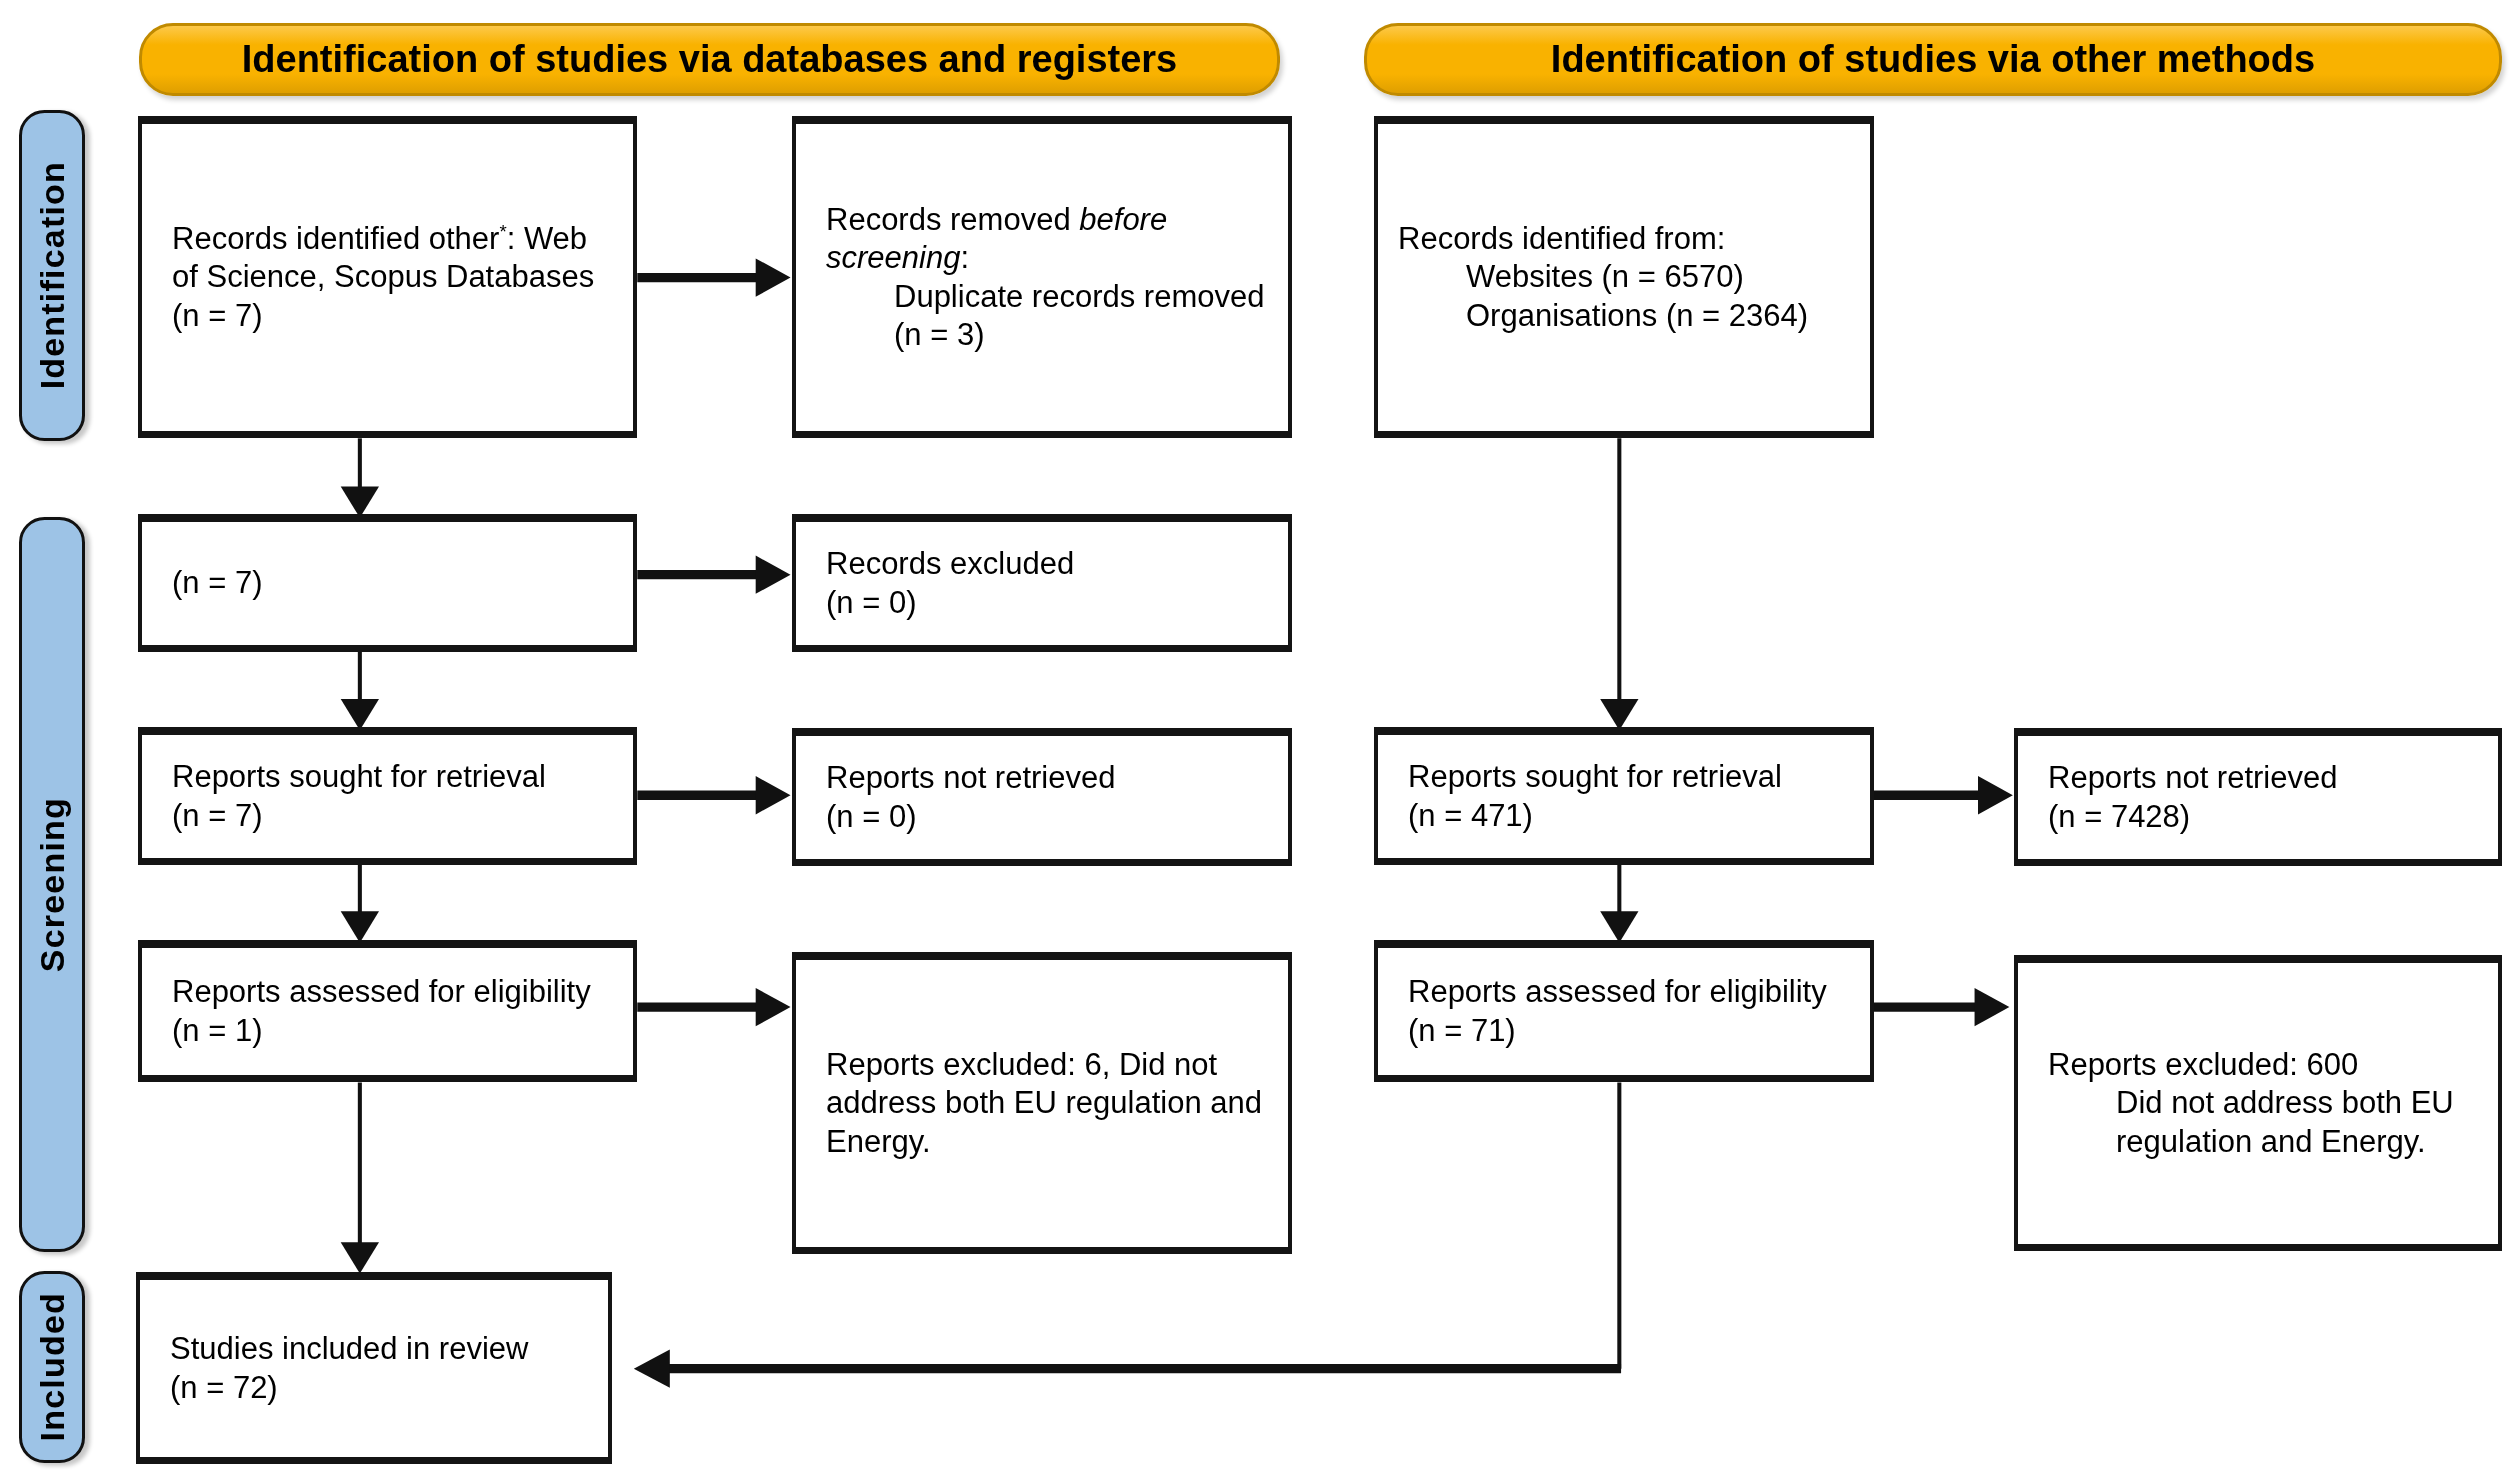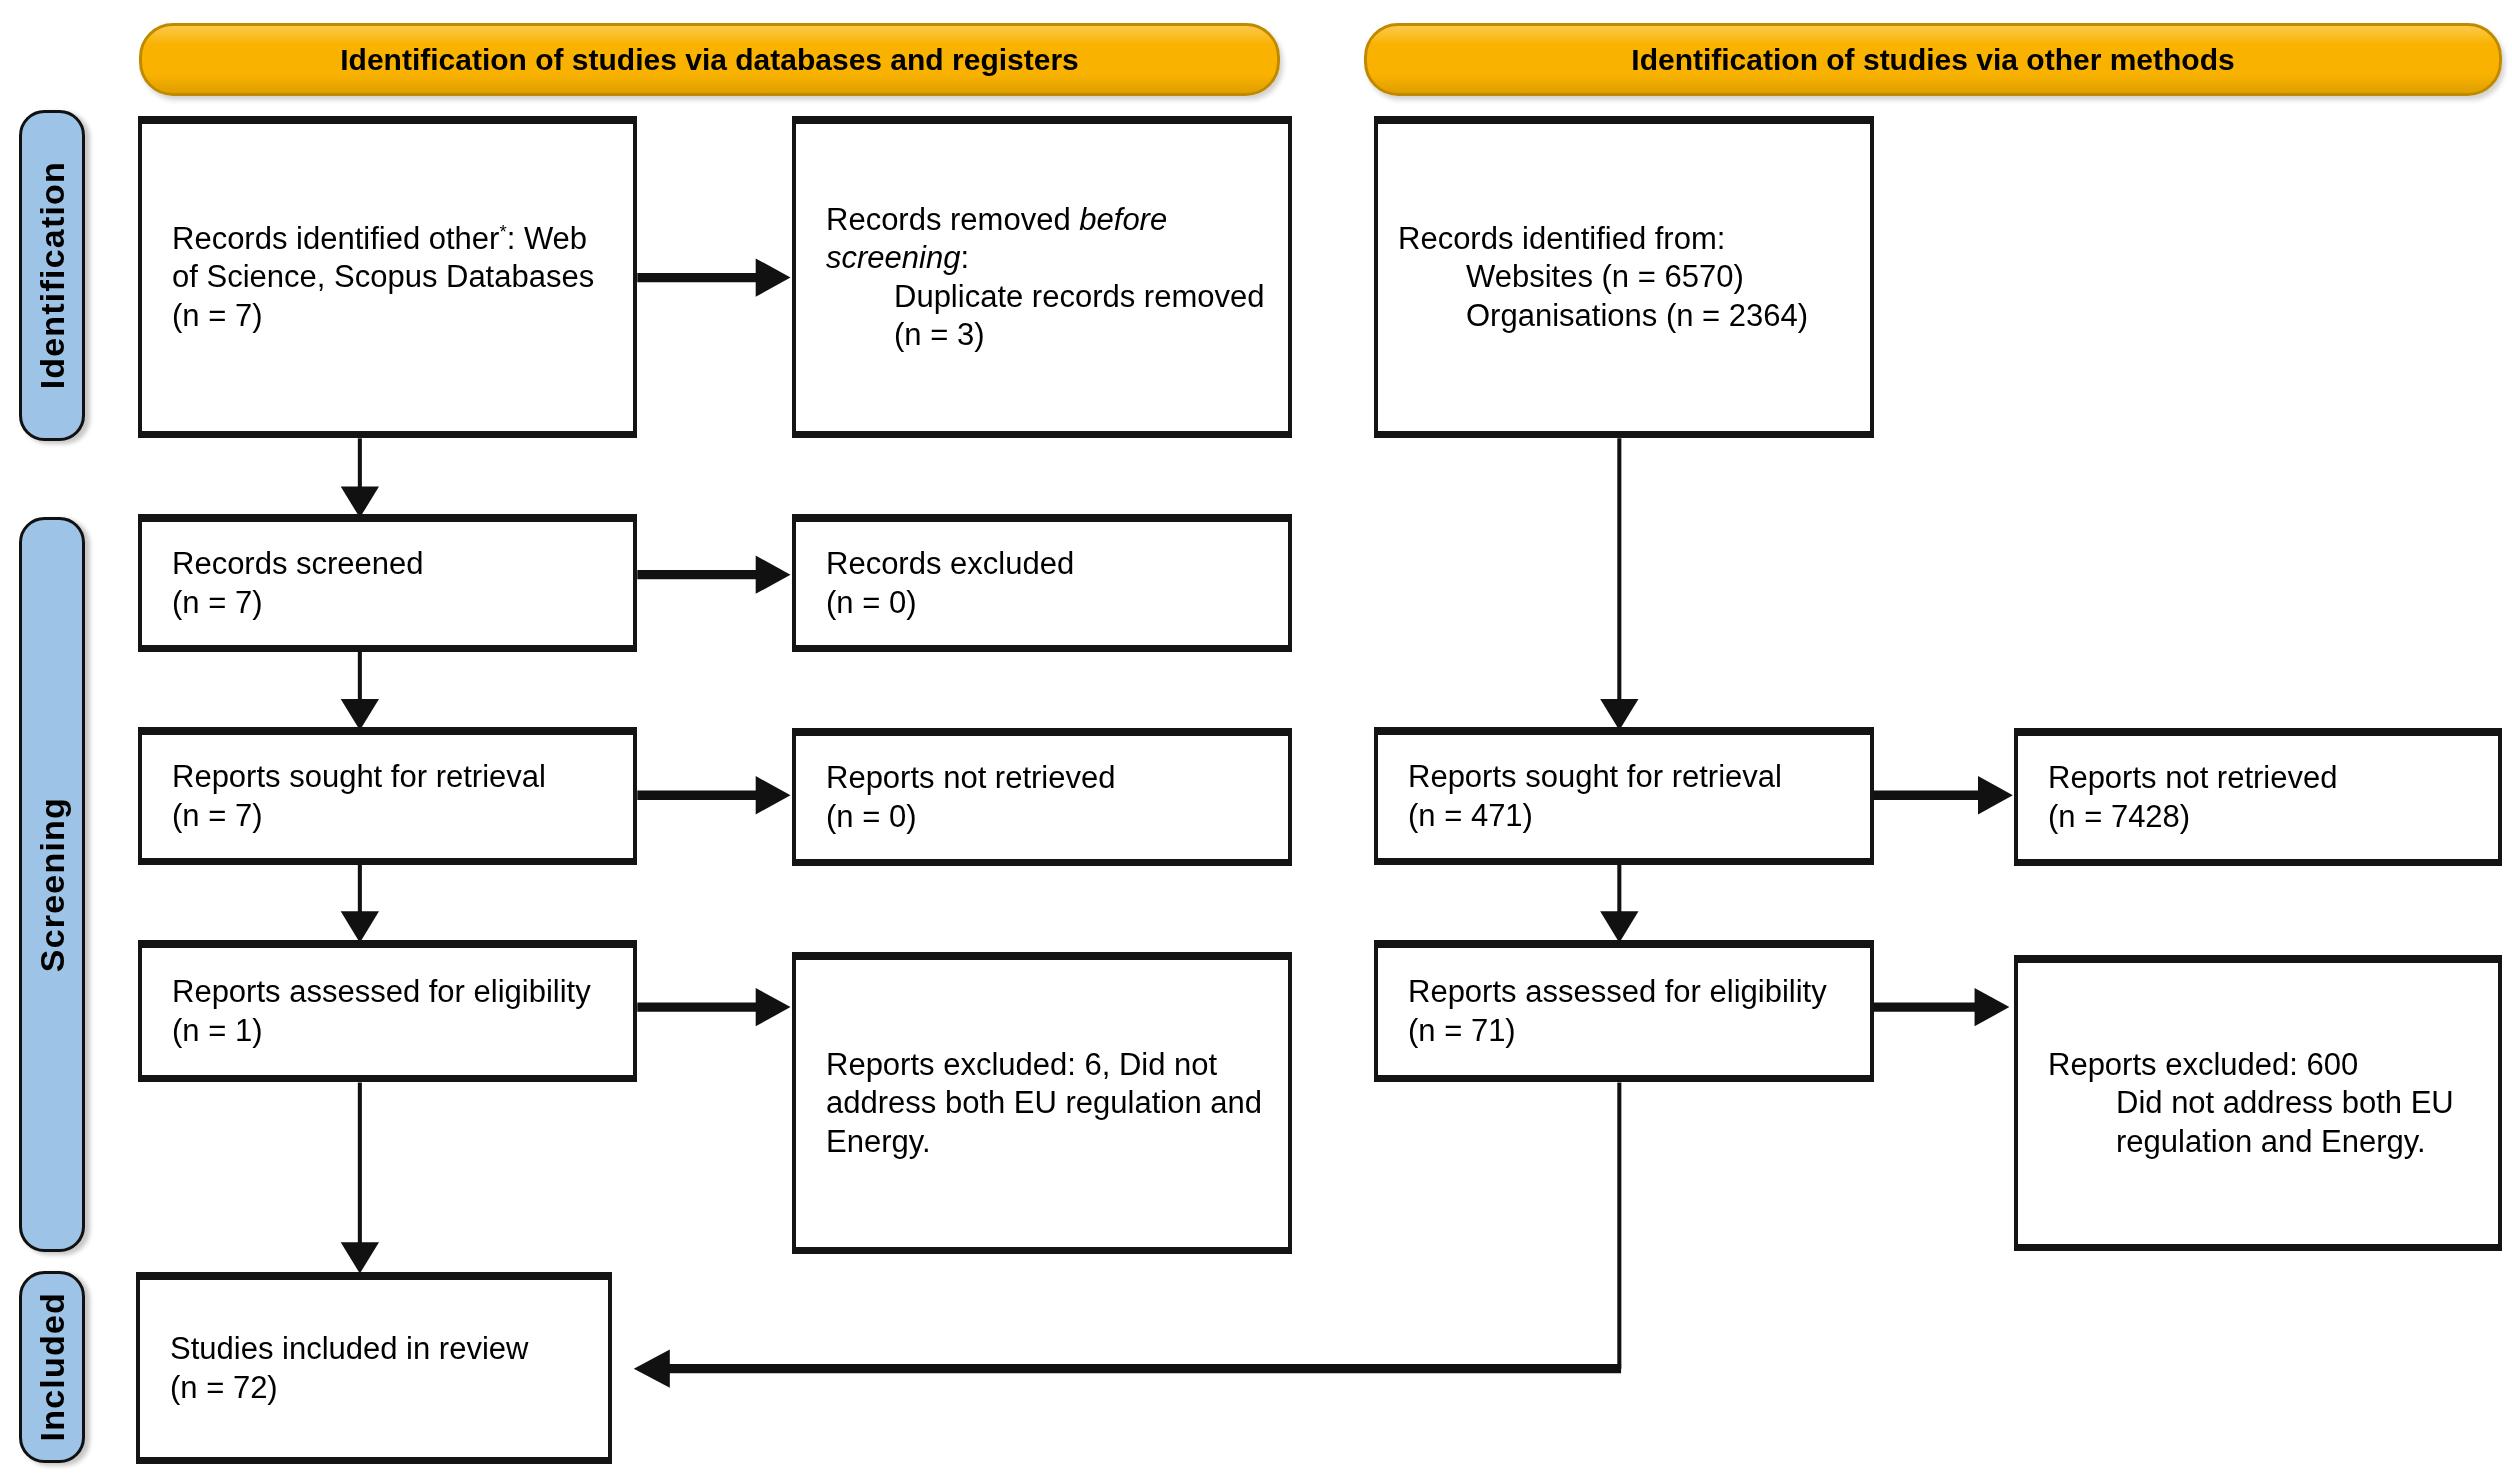--- a/index.html
+++ b/index.html
@@ -14,21 +14,21 @@
   .connectors{position:absolute;left:0;top:0;}
   .connectors line{stroke:var(--line,#111);}
   .connectors polygon{fill:var(--line,#111);}
 
   .banner{
     position:absolute;
     background:linear-gradient(180deg,#fdc94a 0%, var(--banner,#f9b200) 28%, var(--banner,#f9b200) 72%, #df9f00 100%);
     border:3.5px solid var(--banner-border,#c08a00);
     border-radius:34px;
     display:flex;align-items:center;justify-content:center;
-    font-weight:bold;font-size:30px;
+    font-weight:bold;font-size:38px;
     box-shadow:2.9px 4.1px 5.2px rgba(0,0,0,0.18);
     box-sizing:border-box;
     text-align:center;
   }
   .ribbon{
     position:absolute;
     background:var(--stage-fill,#9dc3e6);
     border:3.5px solid #111;
     border-radius:25.5px;
     display:flex;align-items:center;justify-content:center;
@@ -126,21 +126,20 @@
     <div class="bline indent">(n = 3)</div>
   </div>
 
   <div class="box" style="left:1374px;top:116px;width:500px;height:322px;padding-left:20px;">
     <div class="bline">Records identified from:</div>
     <div class="bline indent">Websites (n = 6570)</div>
     <div class="bline indent">Organisations (n = 2364)</div>
   </div>
 
   <div class="box" style="left:138px;top:514px;width:499px;height:138px;">
-    <div class="bline">Records screened</div>
     <div class="bline">(n = 7)</div>
   </div>
   <div class="box" style="left:792px;top:514px;width:500px;height:138px;">
     <div class="bline">Records excluded</div>
     <div class="bline">(n = 0)</div>
   </div>
 
   <div class="box" style="left:138px;top:727px;width:499px;height:138px;">
     <div class="bline">Reports sought for retrieval</div>
     <div class="bline">(n = 7)</div>

